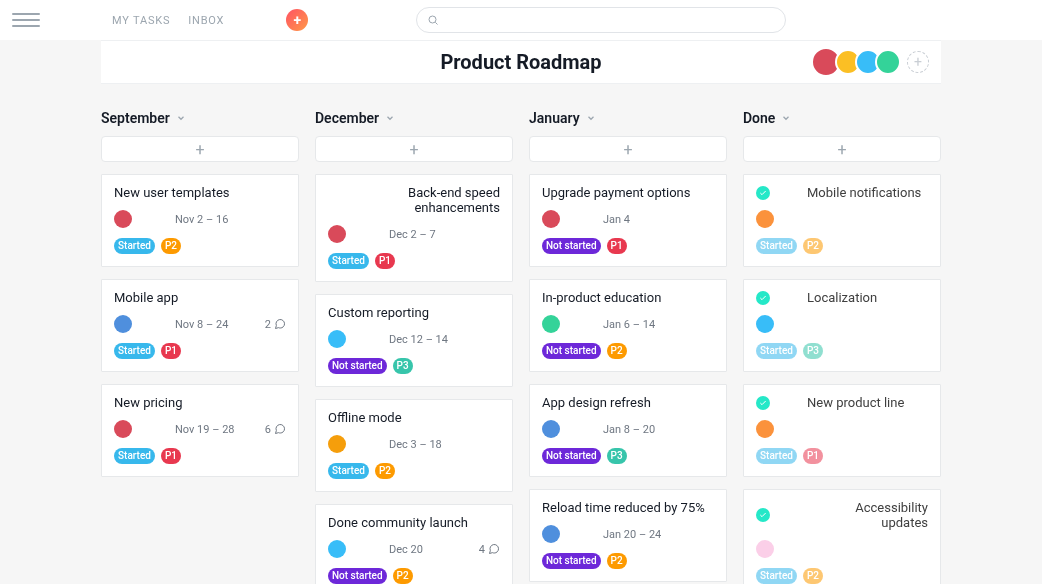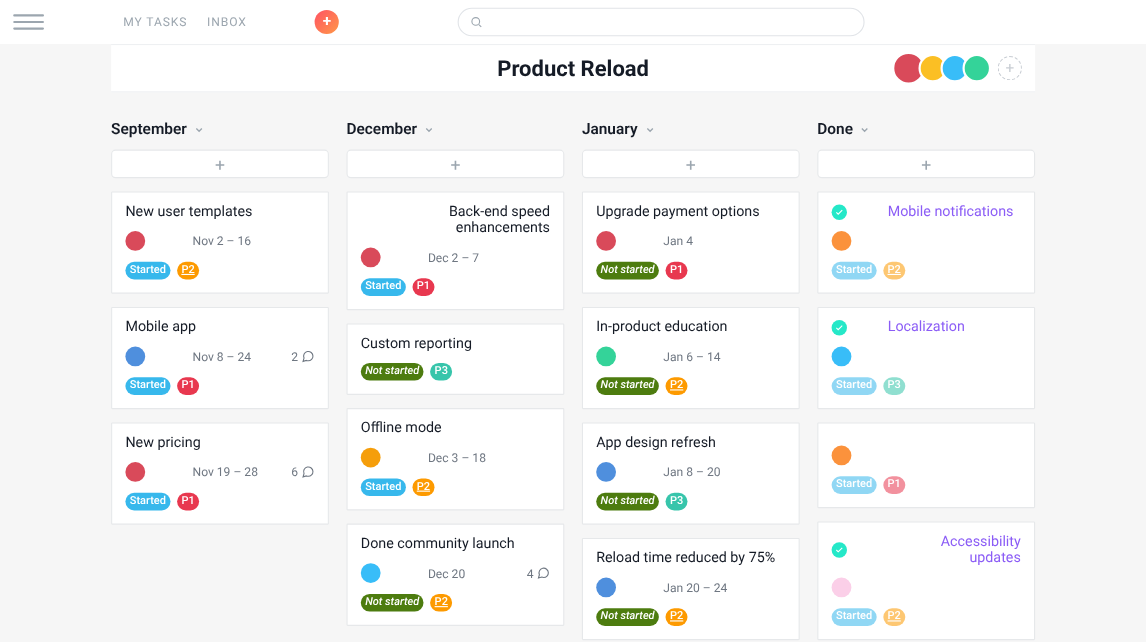--- a/index.html
+++ b/index.html
@@ -25,35 +25,35 @@
   
   .board{display:flex;gap:16px;width:840px;margin:26px auto 0;}
   .col{width:198px;}
   .col-hdr{display:flex;align-items:center;gap:6px;font-size:14px;font-weight:600;color:#151b26;margin-bottom:10px;cursor:pointer;}
   .col-hdr svg{width:10px;height:10px;stroke:#9ca6af;}
   .add-card{height:26px;border:1px solid #e6e8ea;border-radius:4px;background:#fff;display:flex;align-items:center;justify-content:center;color:#9ca6af;font-size:16px;margin-bottom:12px;cursor:pointer;}
   
   .card{border:1px solid #e6e8ea;border-radius:1px;background:#fff;padding:10px 12px 12px;margin-bottom:12px;cursor:pointer;text-align:right;}
   .card.muted{background:#fff;}
   .card-title{font-size:13px;color:#151b26;display:flex;align-items:center;gap:6px;}
-  .card.muted .card-title{color:#8b5cf6;gap:37px;}
+  .card.muted .card-title{color:#404040;gap:37px;}
   .check{width:14px;height:14px;border-radius:50%;background:#25e8c8;display:inline-flex;align-items:center;justify-content:center;flex-shrink:0;}
   .check svg{width:8px;height:8px;stroke:#fff;stroke-width:3;}
   .meta-row{display:flex;align-items:center;margin-top:10px;gap:6px;}
   .avatar{width:18px;height:18px;border-radius:50%;flex-shrink:0;}
   .date{font-size:11px;color:#6f7782;padding-left:37px;}
   .spacer{flex:1;}
   .comments{display:flex;align-items:center;gap:3px;color:#6f7782;font-size:11px;}
   .comments svg{width:12px;height:12px;stroke:#6f7782;}
   .pill-row{display:flex;gap:6px;margin-top:10px;}
   .pill{font-size:10px;padding:2px 4px 3px;border-radius:9px;color:#fff;font-weight:500;}
   .pill.Started{background:#37b8ec;}
-  .pill.Not{background:#4d7c0f;font-style:italic;}
+  .pill.Not{background:#6d28d9;}
   .pill.P1{background:#e8384f;}
-  .pill.P2{background:#fd9a00;text-decoration:underline;}
+  .pill.P2{background:#fd9a00;}
   .pill.P3{background:#37c5ab;}
   .pill.light{opacity:.55;}
   
   .av1{background:#d94a5a;}
   .av2{background:#fbbf24;}
   .av3{background:#38bdf8;}
   .av4{background:#34d399;}
   .av5{background:#4f8fdd;}
   .av6{background:#f59e0b;}
   .av7{background:#fb923c;}
@@ -78,21 +78,21 @@
     <div class="search-wrap">
       <svg viewBox="0 0 24 24" fill="none" stroke-width="2">
           <circle cx="11" cy="11" r="7"></circle>
           <line x1="21" y1="21" x2="16.65" y2="16.65"></line>
         </svg>
       <input type="text" placeholder="" style="">
     </div>
   </div>
 
   <div class="title-row">
-    <h1>Product Reload</h1>
+    <h1>Product Roadmap</h1>
     <div class="members" id="members-host">
         <div class="member av1" style="width: 30px; height: 30px;"></div>
         <div class="member av2"></div>
         <div class="member av3"></div>
         <div class="member av4"></div>
         <div class="add-member">+</div>
       </div>
   </div>
 
   <div class="board" id="board-host">
@@ -176,20 +176,24 @@
           </div>
           <div class="pill-row">
             <span class="pill Started">Started</span>
             <span class="pill P1">P1</span>
           </div>
         </div>
         <div class="card">
           <div class="card-title">
             <span>Custom reporting</span>
           </div>
+          <div class="meta-row">
+            <div class="avatar av3"></div>
+            <span class="date">Dec 12 – 14</span>
+          </div>
           <div class="pill-row">
             <span class="pill Not">Not started</span>
             <span class="pill P3">P3</span>
           </div>
         </div>
         <div class="card">
           <div class="card-title">
             <span>Offline mode</span>
           </div>
           <div class="meta-row">
@@ -319,35 +323,43 @@
           </div>
           <div class="meta-row">
             <div class="avatar av3"></div>
           </div>
           <div class="pill-row">
             <span class="pill Started light">Started</span>
             <span class="pill P3 light">P3</span>
           </div>
         </div>
         <div class="card muted">
-          <div class="meta-row">
-            <div class="avatar av7"></div>
-          </div>
-          <div class="pill-row">
-            <span class="pill Started light">Started</span>
-            <span class="pill P1 light">P1</span>
-          </div>
-        </div>
-        <div class="card muted">
           <div class="card-title">
             <span class="check">
               <svg viewBox="0 0 24 24" fill="none">
                 <polyline points="20 6 9 17 4 12"></polyline>
               </svg>
             </span>
+            <span>New product line</span>
+          </div>
+          <div class="meta-row">
+            <div class="avatar av7"></div>
+          </div>
+          <div class="pill-row">
+            <span class="pill Started light">Started</span>
+            <span class="pill P1 light">P1</span>
+          </div>
+        </div>
+        <div class="card muted">
+          <div class="card-title">
+            <span class="check">
+              <svg viewBox="0 0 24 24" fill="none">
+                <polyline points="20 6 9 17 4 12"></polyline>
+              </svg>
+            </span>
             <span>Accessibility updates</span>
           </div>
           <div class="meta-row">
             <div class="avatar av8"></div>
           </div>
           <div class="pill-row">
             <span class="pill Started light">Started</span>
             <span class="pill P2 light">P2</span>
           </div>
         </div>

